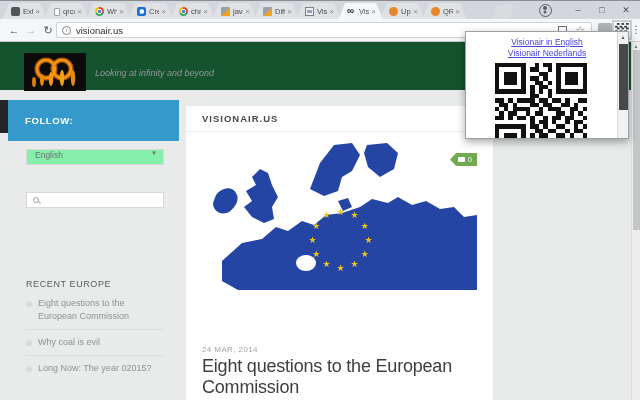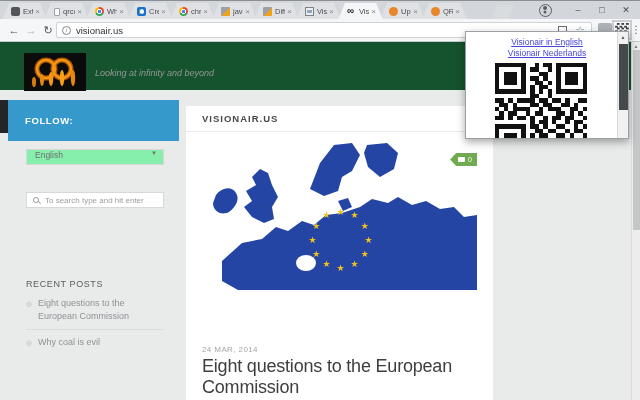--- a/index.html
+++ b/index.html
@@ -208,31 +208,34 @@
       <span class="follow-label">FOLLOW:</span>
     </div>
 
     <div class="sidebar">
       <div class="lang-select">
         <span class="lang-label">English</span>
         <span class="select-arrow">▼</span>
       </div>
       <div class="search-box">
         <span class="mag-icon"></span>
-        <input class="search-input" placeholder="To search type and hit enter" style="">
       </div>
-      <div class="side-heading" style="top:146px">RECENT POSTS</div>
+      <div class="side-heading" style="top:146px">RECENT EUROPE</div>
       <div class="posts-list">
           <div class="post-item">
             <span class="bullet-icon">◎</span>
             <span>Eight questions to the European Commission</span>
           </div>
           <div class="post-item">
             <span class="bullet-icon">◎</span>
             <span>Why coal is evil</span>
+          </div>
+          <div class="post-item">
+            <span class="bullet-icon">◎</span>
+            <span>Long Now: The year 02015?</span>
           </div>
         </div>
       <div class="side-heading" style="top:266px">RECENT COMMENTS</div>
 
     </div>
 
     <div class="main-col">
       <div class="main-header">VISIONAIR.US</div>
       <div class="feat-image">
         <svg width="275" height="147">

